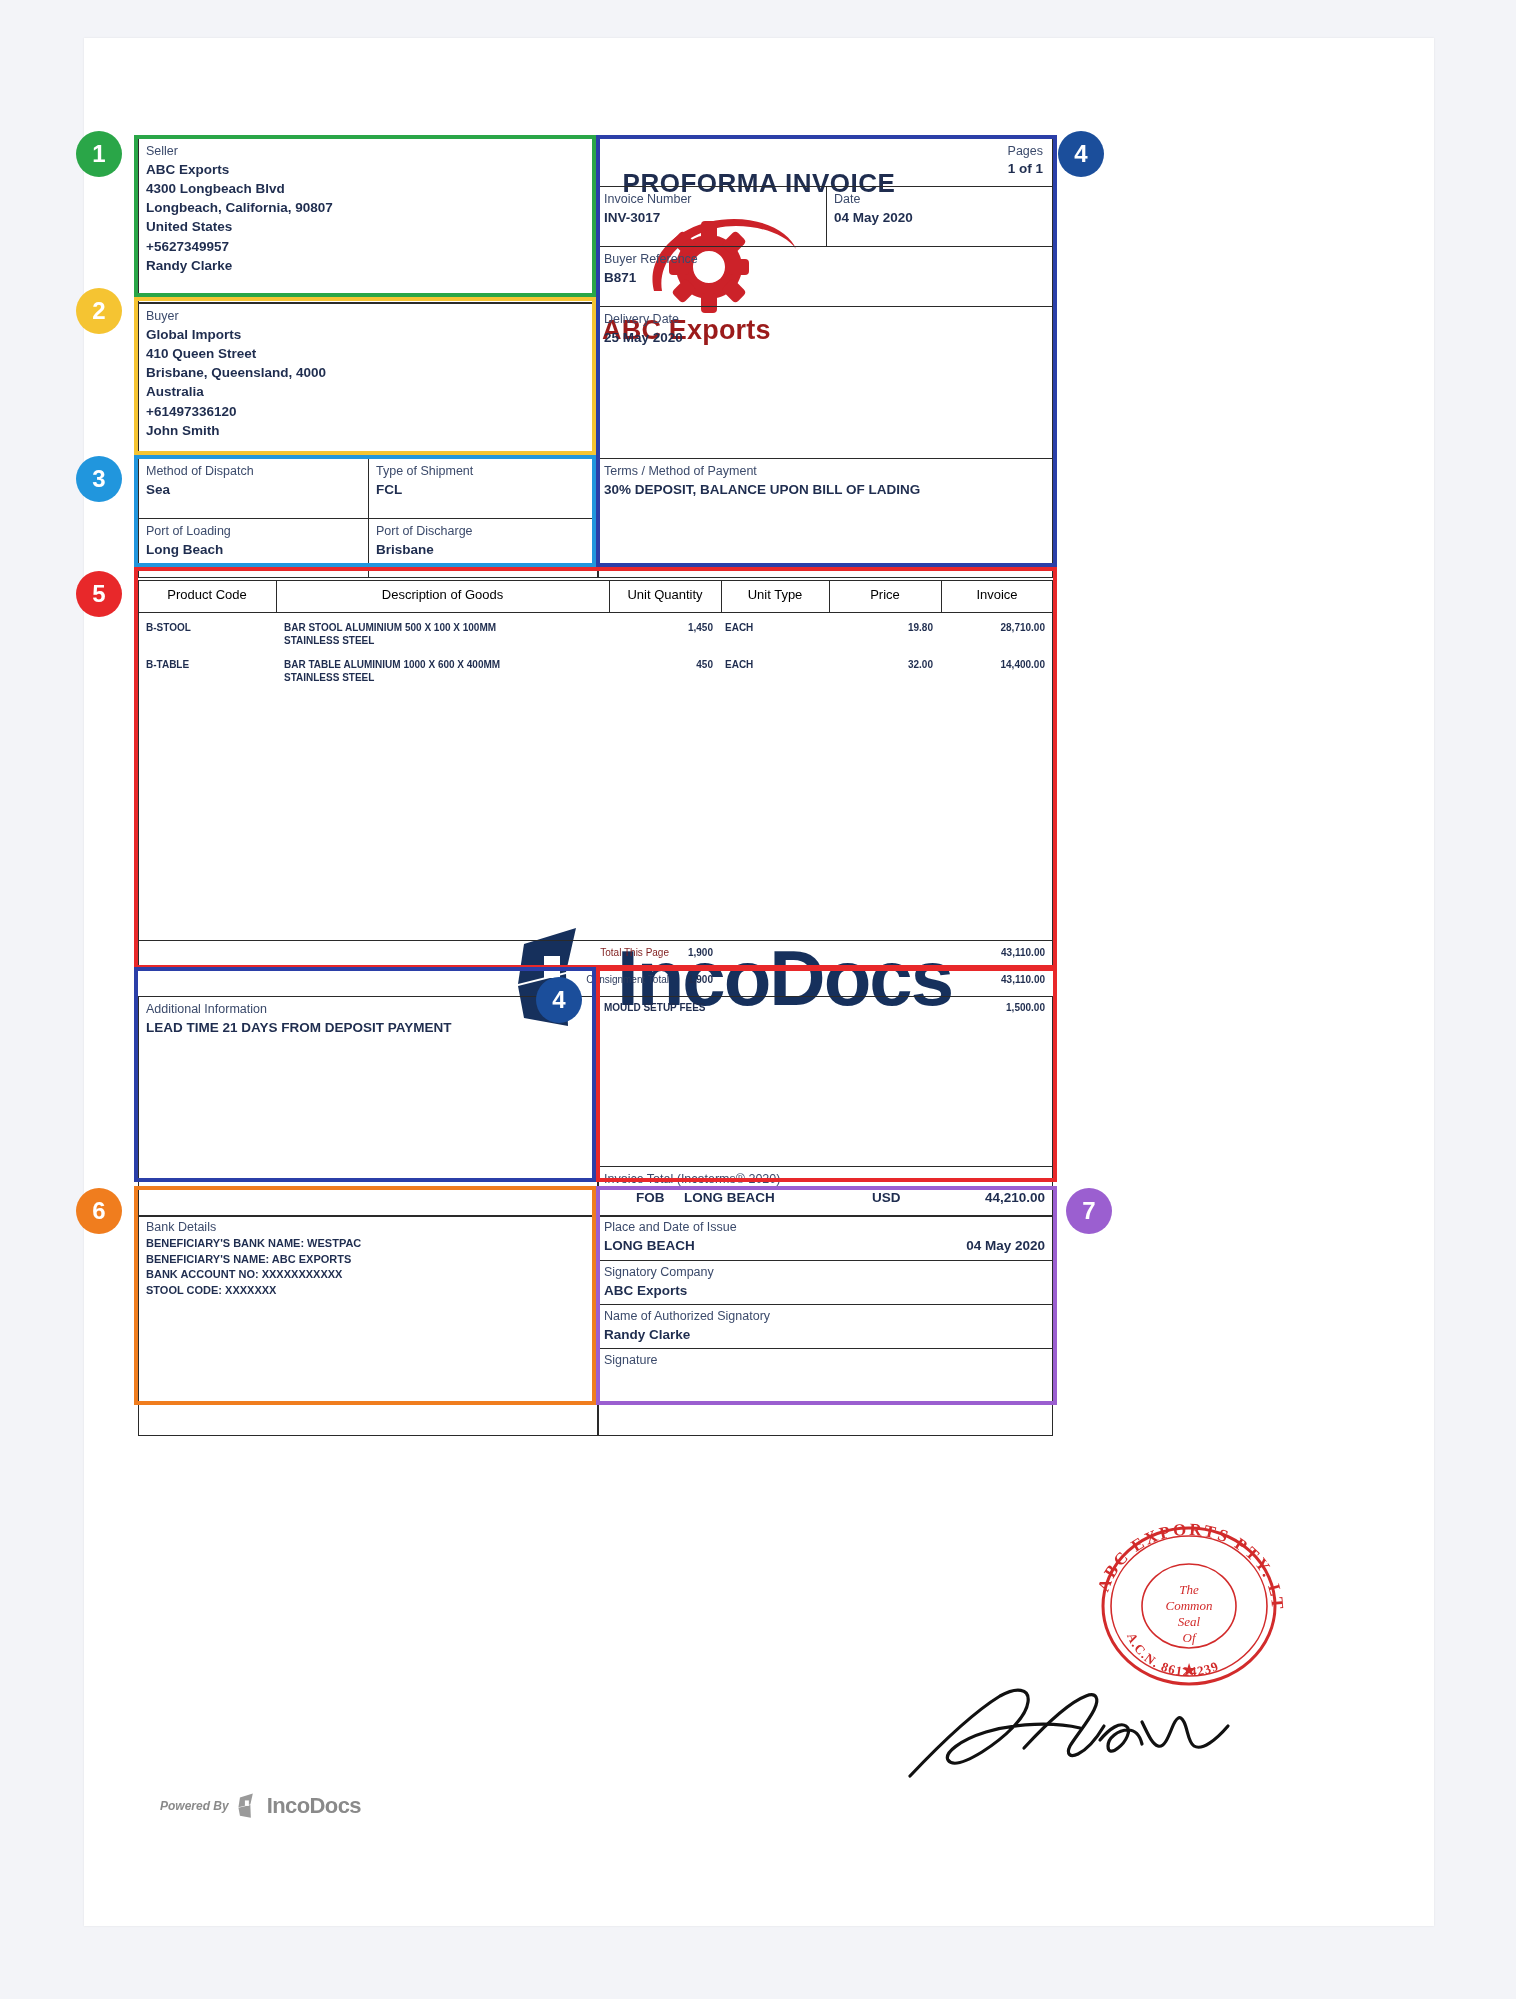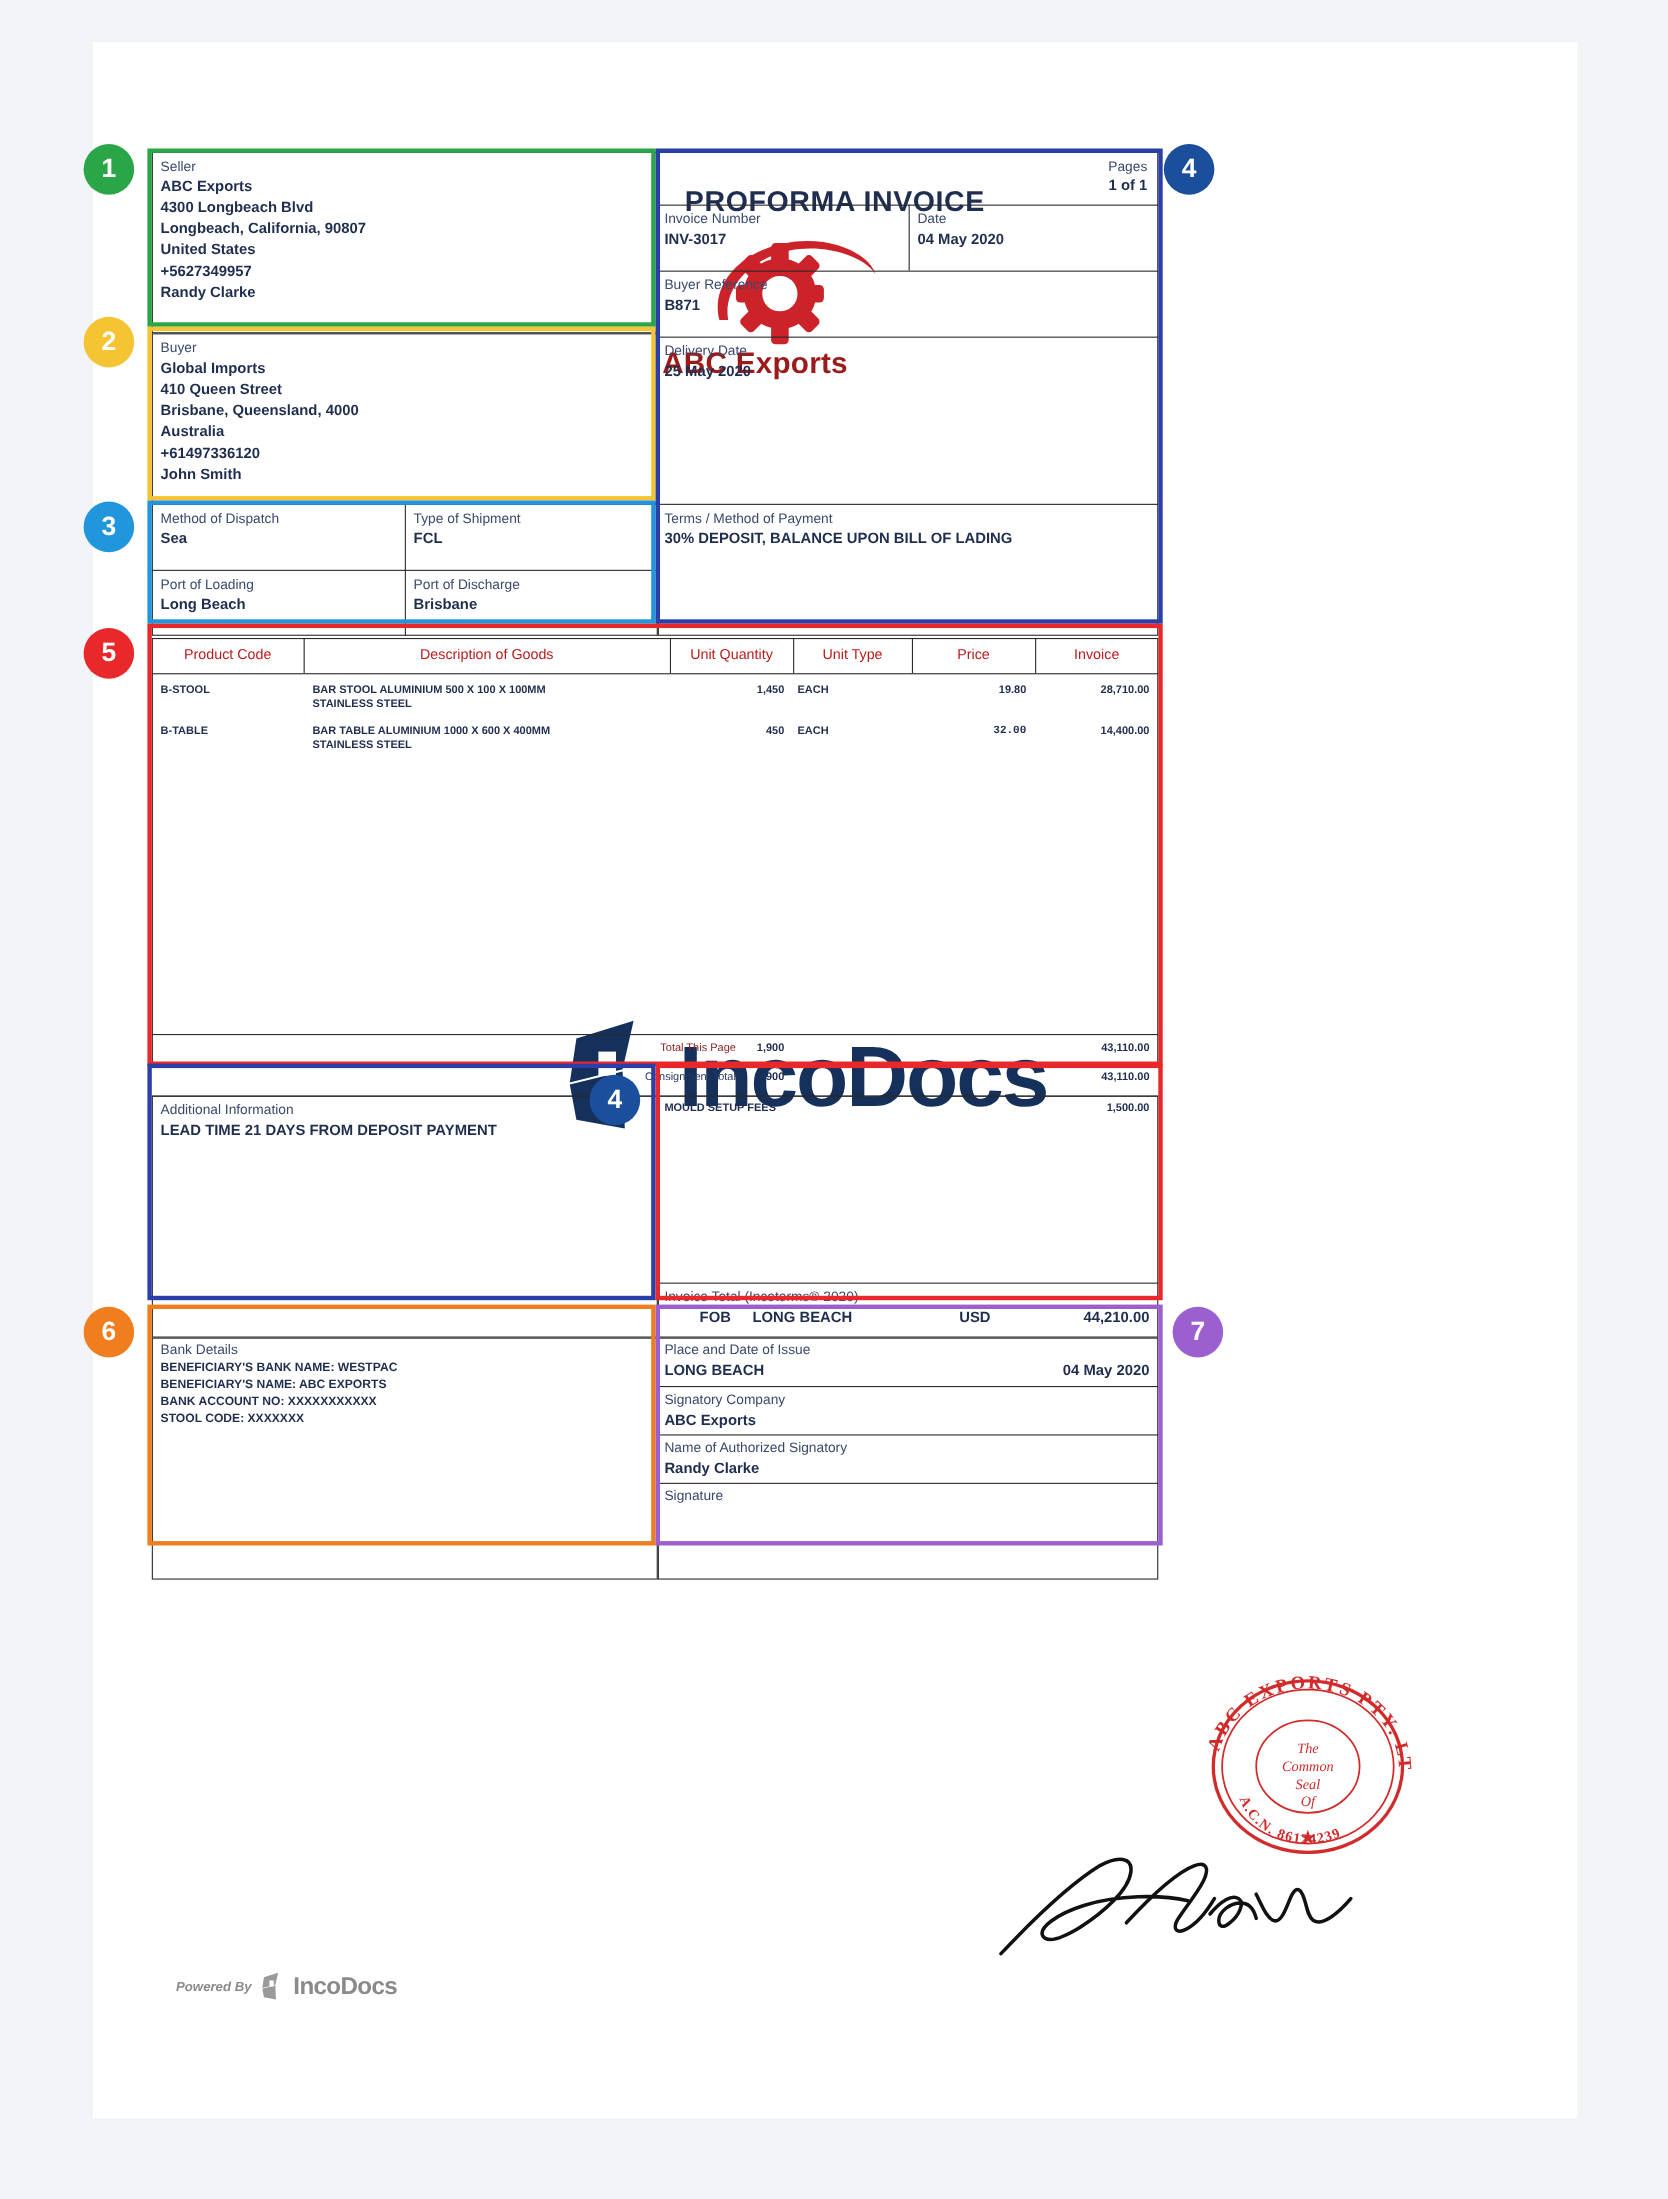--- a/index.html
+++ b/index.html
@@ -66,21 +66,21 @@
   }
   
   .abc-logo { position: absolute; left: 530px; top: 175px; width: 190px; height: 110px; }
   .abc-word {
     position: absolute; left: 518px; top: 277px;
     font-size: 27px; font-weight: bold; color: #9b1b1b;
     letter-spacing: .2px;
   }
   
   .th {
-    font-size: 13px; color: #b91c1c; text-align: center;
+    font-size: 13px; color: #000000; text-align: center;
     font-weight: normal;
   }
   .td { font-size: 10px; font-weight: bold; color: #1f2d4f; line-height: 1.32; }
   .right { text-align: right; }
   
   .watermark {
     position: absolute;
     left: 430px; top: 880px;
     width: 560px; height: 120px;
     display: flex; align-items: center; gap: 18px;
@@ -217,21 +217,21 @@
     </div>
 
     <div>
       <div class="cell td" style="left:62px; top:620px;">B-TABLE</div>
       <div class="cell td" style="left:200px; top:620px; width:320px;">
         <div>BAR TABLE ALUMINIUM 1000 X 600 X 400MM</div>
         <div>STAINLESS STEEL</div>
       </div>
       <div class="cell td right" style="left:525px; top:620px; width:104px;">450</div>
       <div class="cell td" style="left:641px; top:620px;">EACH</div>
-      <div class="cell td right" style="left:745px; top:620px; width:104px;font-family:Liberation Mono, monospace;">32.00</div>
+      <div class="cell td right" style="left:745px; top:620px; width:104px;">32.00</div>
       <div class="cell td right" style="left:857px; top:620px; width:104px;">14,400.00</div>
     </div>
 
     <div class="watermark">
       <svg width="85" height="105" viewBox="0 0 85 105">
         <path d="M10 18 L62 2 L52 46 L4 58 Z" fill="#16305c"></path>
         <path d="M4 60 L52 48 L54 100 L10 92 Z" fill="#16305c"></path>
         <rect x="30" y="30" width="16" height="22" fill="#ffffff"></rect>
       </svg>
       <div class="wm-text">IncoDocs</div>

